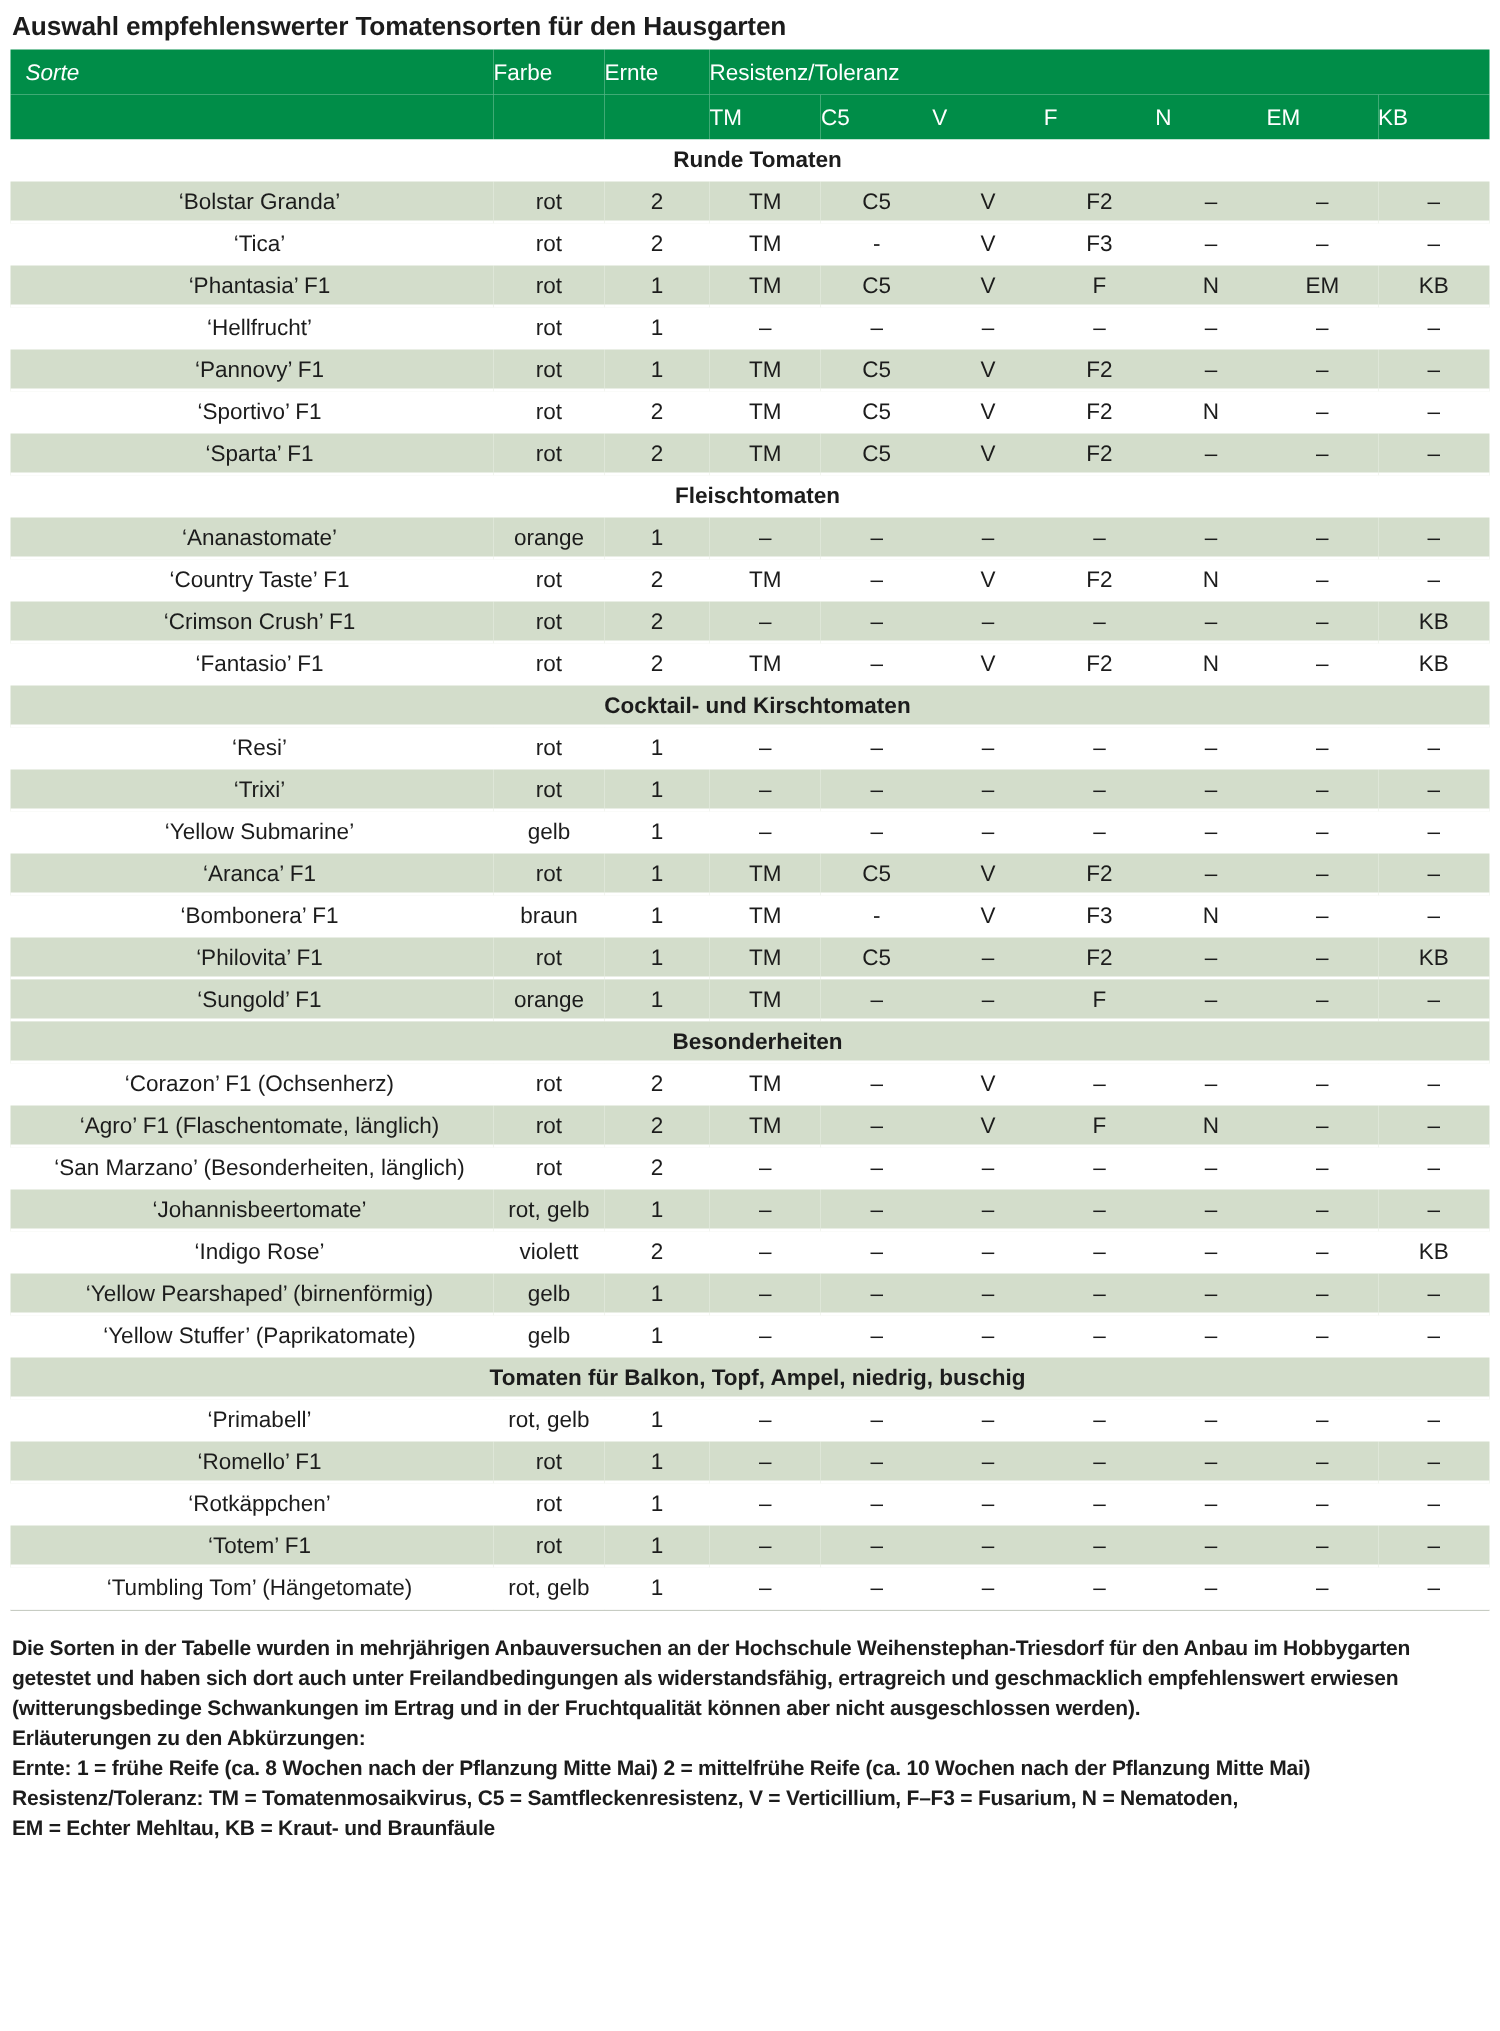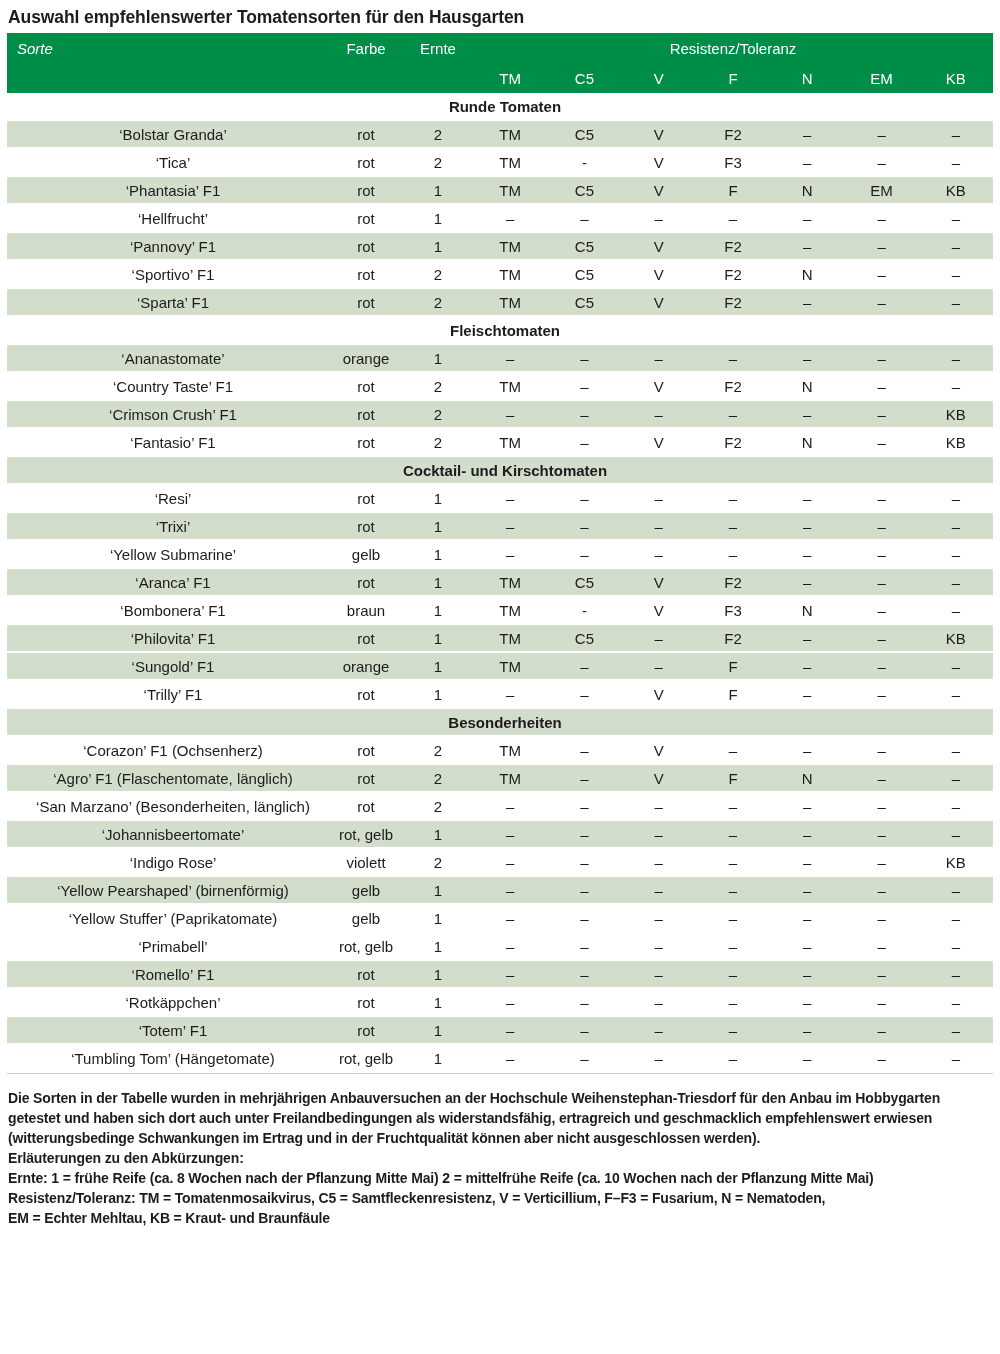--- a/index.html
+++ b/index.html
@@ -32,21 +32,21 @@
   col.c-sorte { width: 322px; }
   col.c-farbe { width: 74px; }
   col.c-ernte { width: 70px; }
   thead th {
     background: var(--header-green, #008d48);
     color: #ffffff;
     font-weight: 400;
     font-size: 15px;
     height: 30px;
     padding: 0;
-    text-align: center;
+    text-align: left;
     vertical-align: middle;
   }
   thead th.th-sorte { text-align: left; padding-left: 10px; font-style: italic; }
   tbody td {
     height: 28px;
     padding: 0;
     border-bottom: 2px solid #ffffff;
     font-size: 15px;
     text-align: center;
     vertical-align: middle;
@@ -328,32 +328,20 @@
           <td>orange</td>
           <td>1</td>
           <td>TM</td>
           <td>–</td>
           <td>–</td>
           <td>F</td>
           <td>–</td>
           <td>–</td>
           <td>–</td>
         </tr>
-        <tr class="plain">
-          <td class="td-sorte">‘Trilly’ F1</td>
-          <td>rot</td>
-          <td>1</td>
-          <td>–</td>
-          <td>–</td>
-          <td>V</td>
-          <td>F</td>
-          <td>–</td>
-          <td>–</td>
-          <td>–</td>
-        </tr>
         <tr class="shade">
           <td colspan="10" class="section-cell">Besonderheiten</td>
         </tr>
         <tr class="plain">
           <td class="td-sorte">‘Corazon’ F1 (Ochsenherz)</td>
           <td>rot</td>
           <td>2</td>
           <td>TM</td>
           <td>–</td>
           <td>V</td>
@@ -426,20 +414,23 @@
           <td class="td-sorte">‘Yellow Stuffer’ (Paprikatomate)</td>
           <td>gelb</td>
           <td>1</td>
           <td>–</td>
           <td>–</td>
           <td>–</td>
           <td>–</td>
           <td>–</td>
           <td>–</td>
           <td>–</td>
+        </tr>
+        <tr class="shade">
+          <td colspan="10" class="section-cell">Tomaten für Balkon, Topf, Ampel, niedrig, buschig</td>
         </tr>
         <tr class="plain">
           <td class="td-sorte">‘Primabell’</td>
           <td>rot, gelb</td>
           <td>1</td>
           <td>–</td>
           <td>–</td>
           <td>–</td>
           <td>–</td>
           <td>–</td>

